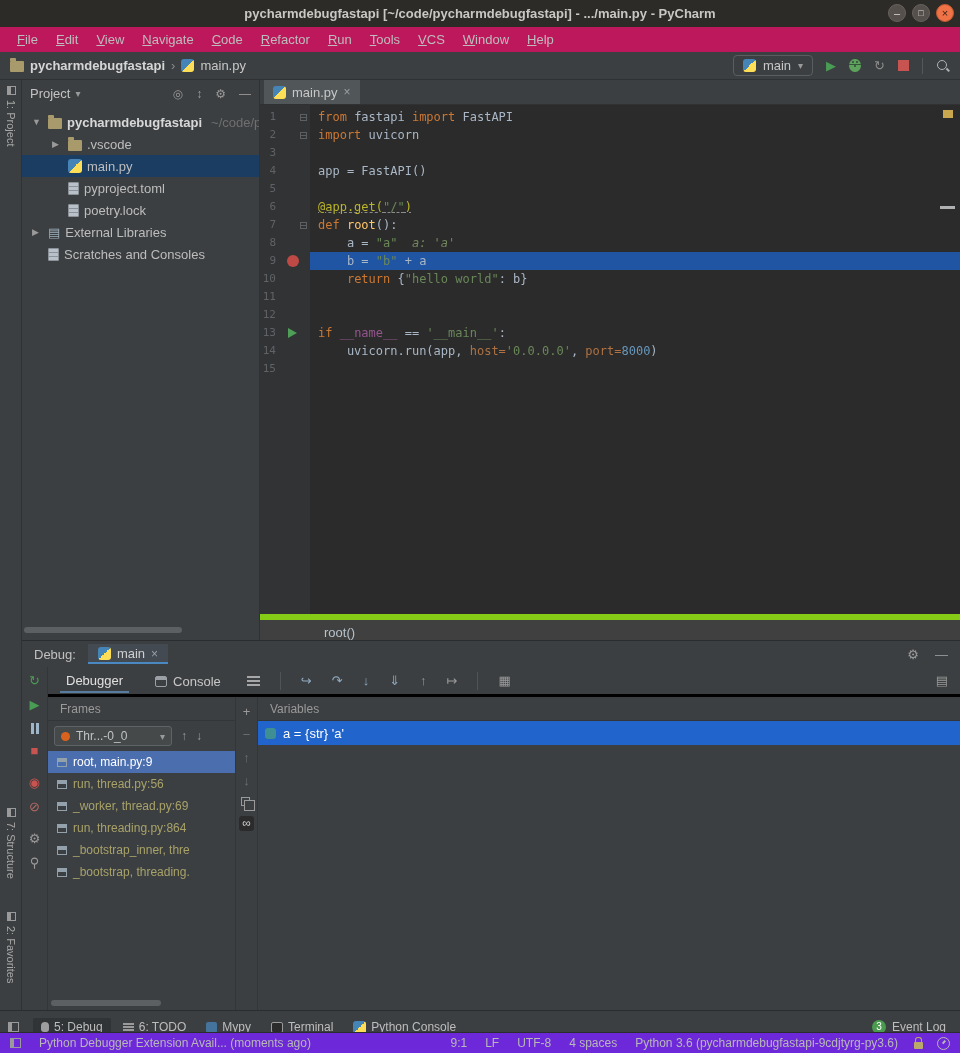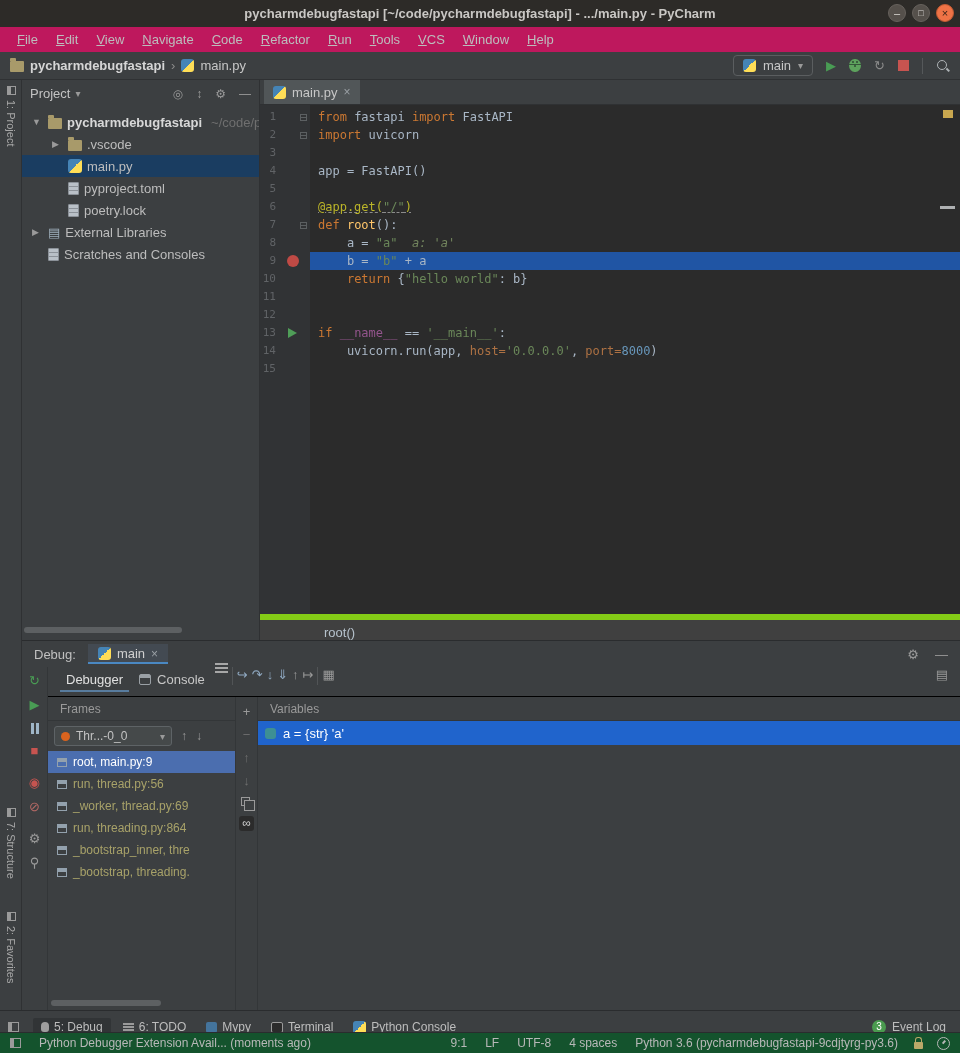--- a/index.html
+++ b/index.html
@@ -139,22 +139,22 @@
                 align-items:center;padding-top:6px;gap:9px}
   .vt{font-size:13px;line-height:15px}
   .vt.green{color:#499c54}
   .vt.red{color:#c75450}
   .vt.redmute{color:#b86a66}
   .vt.gray{color:#9a9a9a}
   .vt.gap{margin-top:8px}
   .vt.pause{display:flex;gap:2px;margin-top:2px}
   .vt.pause i{width:3px;height:11px;background:#9fb6c8;display:block}
   .dbg-right{flex:1;display:flex;flex-direction:column}
-  .dbg-toolbar{height:30px;display:flex;align-items:flex-start;gap:4px;padding:0 12px;
-               border-bottom:1px solid #000000}
+  .dbg-toolbar{height:30px;display:flex;align-items:center;gap:20px;padding:0 12px;
+               border-bottom:3px solid #000000}
   .dt-tab{font-size:13px;color:#c7c7c7;padding:5px 6px 3px;display:flex;align-items:center;gap:6px}
   .dt-tab.active{border-bottom:2px solid #587c9e;color:#e0e0e0}
   .icon-console{width:12px;height:11px;border:1px solid #9aa0a5;border-radius:2px;
                 background:linear-gradient(#9aa0a5 0 3px,transparent 3px)}
   .icon-hamburger{width:13px;height:2px;background:#a7a7a7;box-shadow:0 4px 0 #a7a7a7,0 -4px 0 #a7a7a7}
   .dt-sep{width:1px;height:18px;background:#515456}
   .dt-icon{color:#8fa8c0;font-size:13px}
   .dt-icon.gray{color:#9a9a9a}
   .dt-right{margin-left:auto;color:#9a9a9a;font-size:13px}
   .dbg-content{flex:1;display:flex}
@@ -197,21 +197,21 @@
   .bb-item u{text-decoration:underline}
   .icon-debug{width:8px;height:10px;background:#9e9e9e;border-radius:4px 4px 3px 3px}
   .icon-todo{width:11px;height:2px;background:#9a9a9a;box-shadow:0 3px 0 #9a9a9a,0 -3px 0 #9a9a9a}
   .icon-mypy{width:11px;height:11px;border-radius:2px;background:#44749c}
   .icon-terminal{width:12px;height:11px;background:#2b2b2b;border:1px solid #9a9a9a;border-radius:2px}
   .bb-right{margin-left:auto;display:flex;align-items:center;gap:6px;padding-right:6px}
   .event-badge{width:14px;height:14px;border-radius:50%;background:#4a9b4f;color:#fff;font-size:10px;
                line-height:14px;text-align:center}
 
   
-  #status-bar{position:absolute;left:0;top:1032px;width:960px;height:21px;background:#14532d;
+  #status-bar{position:absolute;left:0;top:1032px;width:960px;height:21px;background:#6d28d9;
               border-top:1px solid #2a2c2e;display:flex;align-items:center;padding:0 10px;
               font-size:12px;color:#b8b8b8}
   .sb-msg{display:flex;align-items:center;gap:8px;flex:1;min-width:0;white-space:nowrap;overflow:hidden}
   .sb-right{display:flex;align-items:center;gap:18px;margin-left:12px}
   .sb-item{white-space:nowrap}
   .icon-lock{width:9px;height:7px;background:#bba969;border-radius:1px;position:relative;margin-top:4px}
   .icon-lock::before{content:"";position:absolute;left:1px;top:-5px;width:5px;height:5px;
                      border:1.5px solid #bba969;border-bottom:none;border-radius:3px 3px 0 0}
   .icon-gauge{width:13px;height:13px;border:1.5px solid #b8b8b8;border-radius:50%;position:relative}
   .icon-gauge::before{content:"";position:absolute;left:5px;top:2px;width:1.5px;height:4px;

